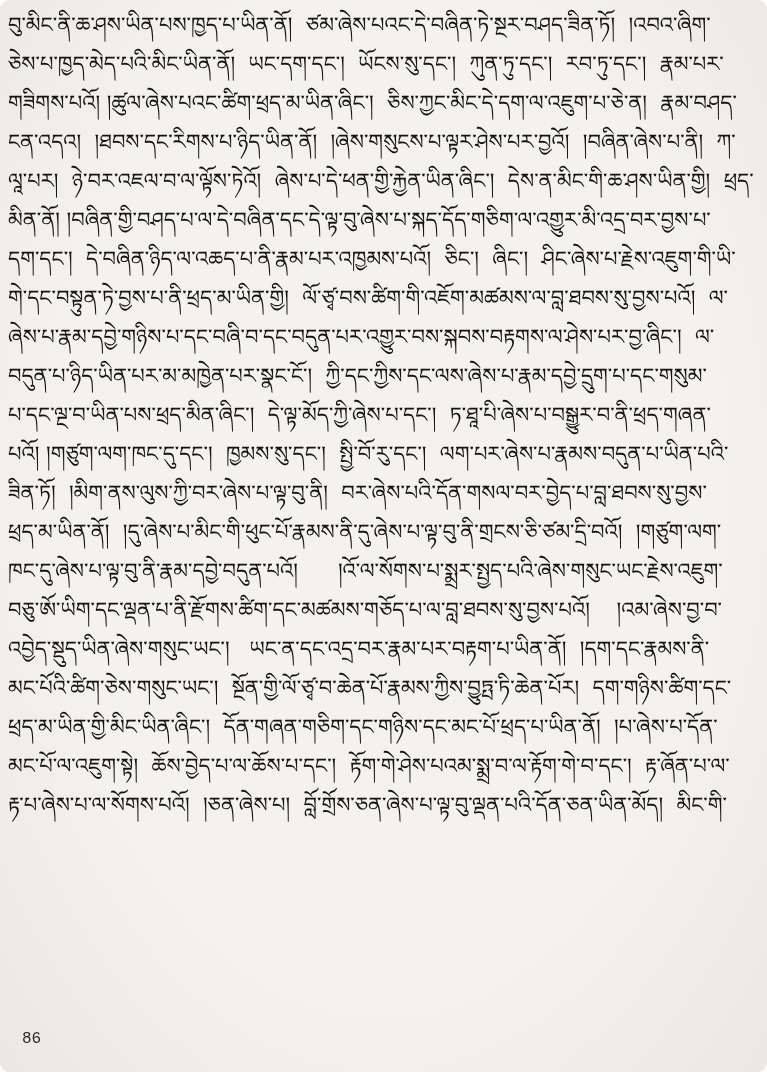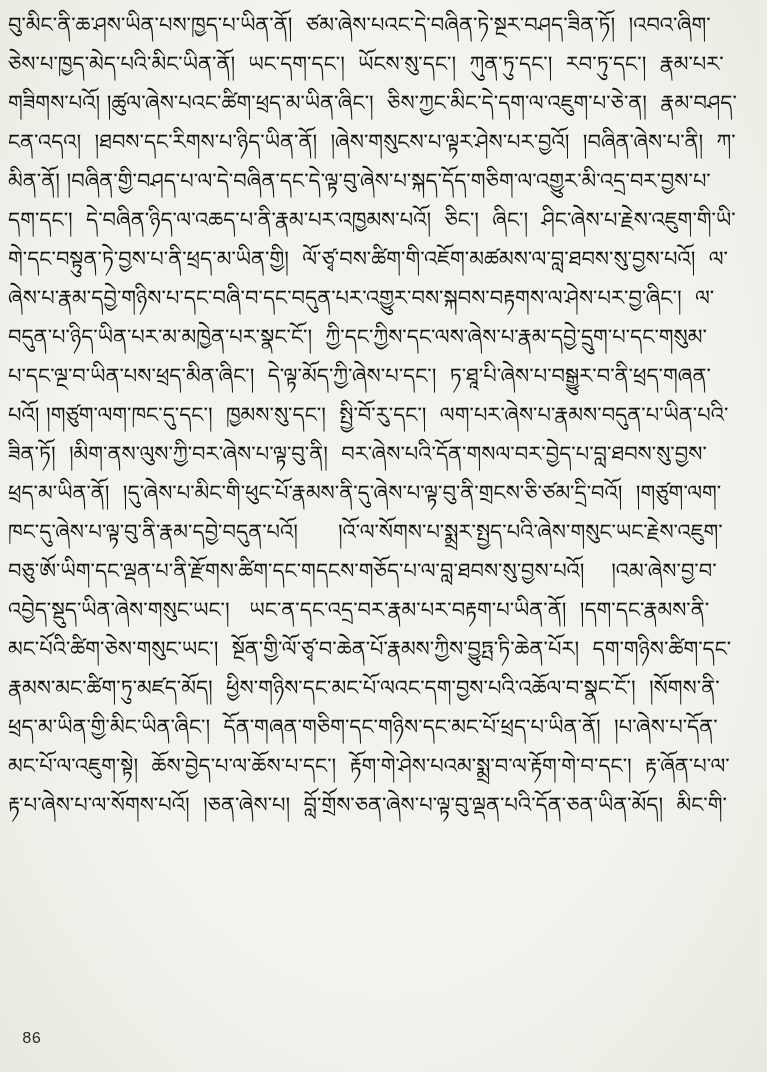--- a/index.html
+++ b/index.html
@@ -4,20 +4,21 @@
 <style>
   html, body { margin: 0; padding: 0; }
   .page {
     position: relative;
     width: 767px;
     height: 1072px;
     background: #f1f0ea;
     background-image: radial-gradient(ellipse at 50% 45%, #f3f2ec 60%, #e9e8e1 100%);
     overflow: hidden;
     font-family: "DejaVu Sans", sans-serif;
+    border-radius: 9px;
   }
   .text-block {
     position: absolute;
     left: 8px;
     top: 6px;
     width: 753px;
   }
   .tib-line {
     font-size: 21px;
     line-height: 39px;
@@ -38,32 +39,32 @@
 </style>
 </head>
 <body>
 
 <div class="page">
   <div class="text-block">
       <div class="tib-line">བུ་མིང་ནི་ཆ་ཤས་ཡིན་པས་ཁྱད་པ་ཡིན་ནོ།  ཙམ་ཞེས་པའང་དེ་བཞིན་ཏེ་སྔར་བཤད་ཟིན་ཏོ།  །འབའ་ཞིག་</div>
       <div class="tib-line">ཅེས་པ་ཁྱད་མེད་པའི་མིང་ཡིན་ནོ།  ཡང་དག་དང་།  ཡོངས་སུ་དང་།  ཀུན་ཏུ་དང་།  རབ་ཏུ་དང་།  རྣམ་པར་</div>
       <div class="tib-line">གཟིགས་པའོ། །ཚུལ་ཞེས་པའང་ཚིག་ཕྲད་མ་ཡིན་ཞིང་།  ཅིས་ཀྱང་མིང་དེ་དག་ལ་འཇུག་པ་ཅེ་ན།  རྣམ་བཤད་</div>
       <div class="tib-line">ངན་འདའ།  །ཐབས་དང་རིགས་པ་ཉིད་ཡིན་ནོ།  །ཞེས་གསུངས་པ་ལྟར་ཤེས་པར་བྱའོ།  །བཞིན་ཞེས་པ་ནི།  ཀ་</div>
+      <div class="tib-line">ལཱ་པར།  ཉེ་བར་འཇལ་བ་ལ་ལྟོས་ཏེའོ།  ཞེས་པ་དེ་ཕན་གྱི་རྐྱེན་ཡིན་ཞིང་།  དེས་ན་མིང་གི་ཆ་ཤས་ཡིན་གྱི།  ཕྲད་</div>
       <div class="tib-line">མིན་ནོ། །བཞིན་གྱི་བཤད་པ་ལ་དེ་བཞིན་དང་དེ་ལྟ་བུ་ཞེས་པ་སྐད་དོད་གཅིག་ལ་འགྱུར་མི་འདྲ་བར་བྱས་པ་</div>
       <div class="tib-line">དག་དང་།  དེ་བཞིན་ཉིད་ལ་འཆད་པ་ནི་རྣམ་པར་འཁྱམས་པའོ།  ཅིང་།  ཞིང་།  ཤིང་ཞེས་པ་རྗེས་འཇུག་གི་ཡི་</div>
       <div class="tib-line">གེ་དང་བསྟུན་ཏེ་བྱས་པ་ནི་ཕྲད་མ་ཡིན་གྱི།  ལོ་ཙྭ་བས་ཚིག་གི་འཇོག་མཚམས་ལ་བླ་ཐབས་སུ་བྱས་པའོ།  ལ་</div>
       <div class="tib-line">ཞེས་པ་རྣམ་དབྱེ་གཉིས་པ་དང་བཞི་བ་དང་བདུན་པར་འགྱུར་བས་སྐབས་བརྟགས་ལ་ཤེས་པར་བྱ་ཞིང་།  ལ་</div>
       <div class="tib-line">བདུན་པ་ཉིད་ཡིན་པར་མ་མཁྱེན་པར་སྣང་ངོ་།  ཀྱི་དང་ཀྱིས་དང་ལས་ཞེས་པ་རྣམ་དབྱེ་དྲུག་པ་དང་གསུམ་</div>
       <div class="tib-line">པ་དང་ལྔ་བ་ཡིན་པས་ཕྲད་མིན་ཞིང་།  དེ་ལྟ་མོད་ཀྱི་ཞེས་པ་དང་།  ཏ་ཐཱ་པི་ཞེས་པ་བསྒྱུར་བ་ནི་ཕྲད་གཞན་</div>
       <div class="tib-line">པའོ། །གཙུག་ལག་ཁང་དུ་དང་།  ཁྱམས་སུ་དང་།  སྤྱི་བོ་རུ་དང་།  ལག་པར་ཞེས་པ་རྣམས་བདུན་པ་ཡིན་པའི་</div>
       <div class="tib-line">ཟིན་ཏོ།  །མིག་ནས་ལུས་ཀྱི་བར་ཞེས་པ་ལྟ་བུ་ནི།  བར་ཞེས་པའི་དོན་གསལ་བར་བྱེད་པ་བླ་ཐབས་སུ་བྱས་</div>
       <div class="tib-line">ཕྲད་མ་ཡིན་ནོ།  །དུ་ཞེས་པ་མིང་གི་ཕུང་པོ་རྣམས་ནི་དུ་ཞེས་པ་ལྟ་བུ་ནི་གྲངས་ཅི་ཙམ་དྲི་བའོ།  །གཙུག་ལག་</div>
       <div class="tib-line">ཁང་དུ་ཞེས་པ་ལྟ་བུ་ནི་རྣམ་དབྱེ་བདུན་པའོ།      །འོ་ལ་སོགས་པ་སྨྲར་སྤྱད་པའི་ཞེས་གསུང་ཡང་རྗེས་འཇུག་</div>
-      <div class="tib-line">བཅུ་ཨོ་ཡིག་དང་ལྡན་པ་ནི་རྫོགས་ཚིག་དང་གདངས་གཅོད་པ་ལ་བླ་ཐབས་སུ་བྱས་པའོ།    །འམ་ཞེས་བྱ་བ་</div>
+      <div class="tib-line">བཅུ་ཨོ་ཡིག་དང་ལྡན་པ་ནི་རྫོགས་ཚིག་དང་མཚམས་གཅོད་པ་ལ་བླ་ཐབས་སུ་བྱས་པའོ།    །འམ་ཞེས་བྱ་བ་</div>
       <div class="tib-line">འབྱེད་སྡུད་ཡིན་ཞེས་གསུང་ཡང་།   ཡང་ན་དང་འདྲ་བར་རྣམ་པར་བརྟག་པ་ཡིན་ནོ།  །དག་དང་རྣམས་ནི་</div>
       <div class="tib-line">མང་པོའི་ཚིག་ཅེས་གསུང་ཡང་།  སྔོན་གྱི་ལོ་ཙྭ་བ་ཆེན་པོ་རྣམས་ཀྱིས་བྱུཏྤ་ཏི་ཆེན་པོར།  དག་གཉིས་ཚིག་དང་</div>
-      <div class="tib-line">རྣམས་མང་ཚིག་ཏུ་མཛད་མོད།  ཕྱིས་གཉིས་དང་མང་པོ་ལའང་དག་བྱས་པའི་འཆོལ་བ་སྣང་ངོ་།  །སོགས་ནི་</div>
       <div class="tib-line">ཕྲད་མ་ཡིན་གྱི་མིང་ཡིན་ཞིང་།  དོན་གཞན་གཅིག་དང་གཉིས་དང་མང་པོ་ཕྲད་པ་ཡིན་ནོ།  །པ་ཞེས་པ་དོན་</div>
       <div class="tib-line">མང་པོ་ལ་འཇུག་སྟེ།  ཆོས་བྱེད་པ་ལ་ཆོས་པ་དང་།  རྟོག་གེ་ཤེས་པའམ་སྨྲ་བ་ལ་རྟོག་གེ་བ་དང་།  རྟ་ཞོན་པ་ལ་</div>
       <div class="tib-line">རྟ་པ་ཞེས་པ་ལ་སོགས་པའོ།  །ཅན་ཞེས་པ།  བློ་གྲོས་ཅན་ཞེས་པ་ལྟ་བུ་ལྡན་པའི་དོན་ཅན་ཡིན་མོད།  མིང་གི་</div>
     </div>
   <div class="page-number">86</div>
 </div>
 
 </body></html>

